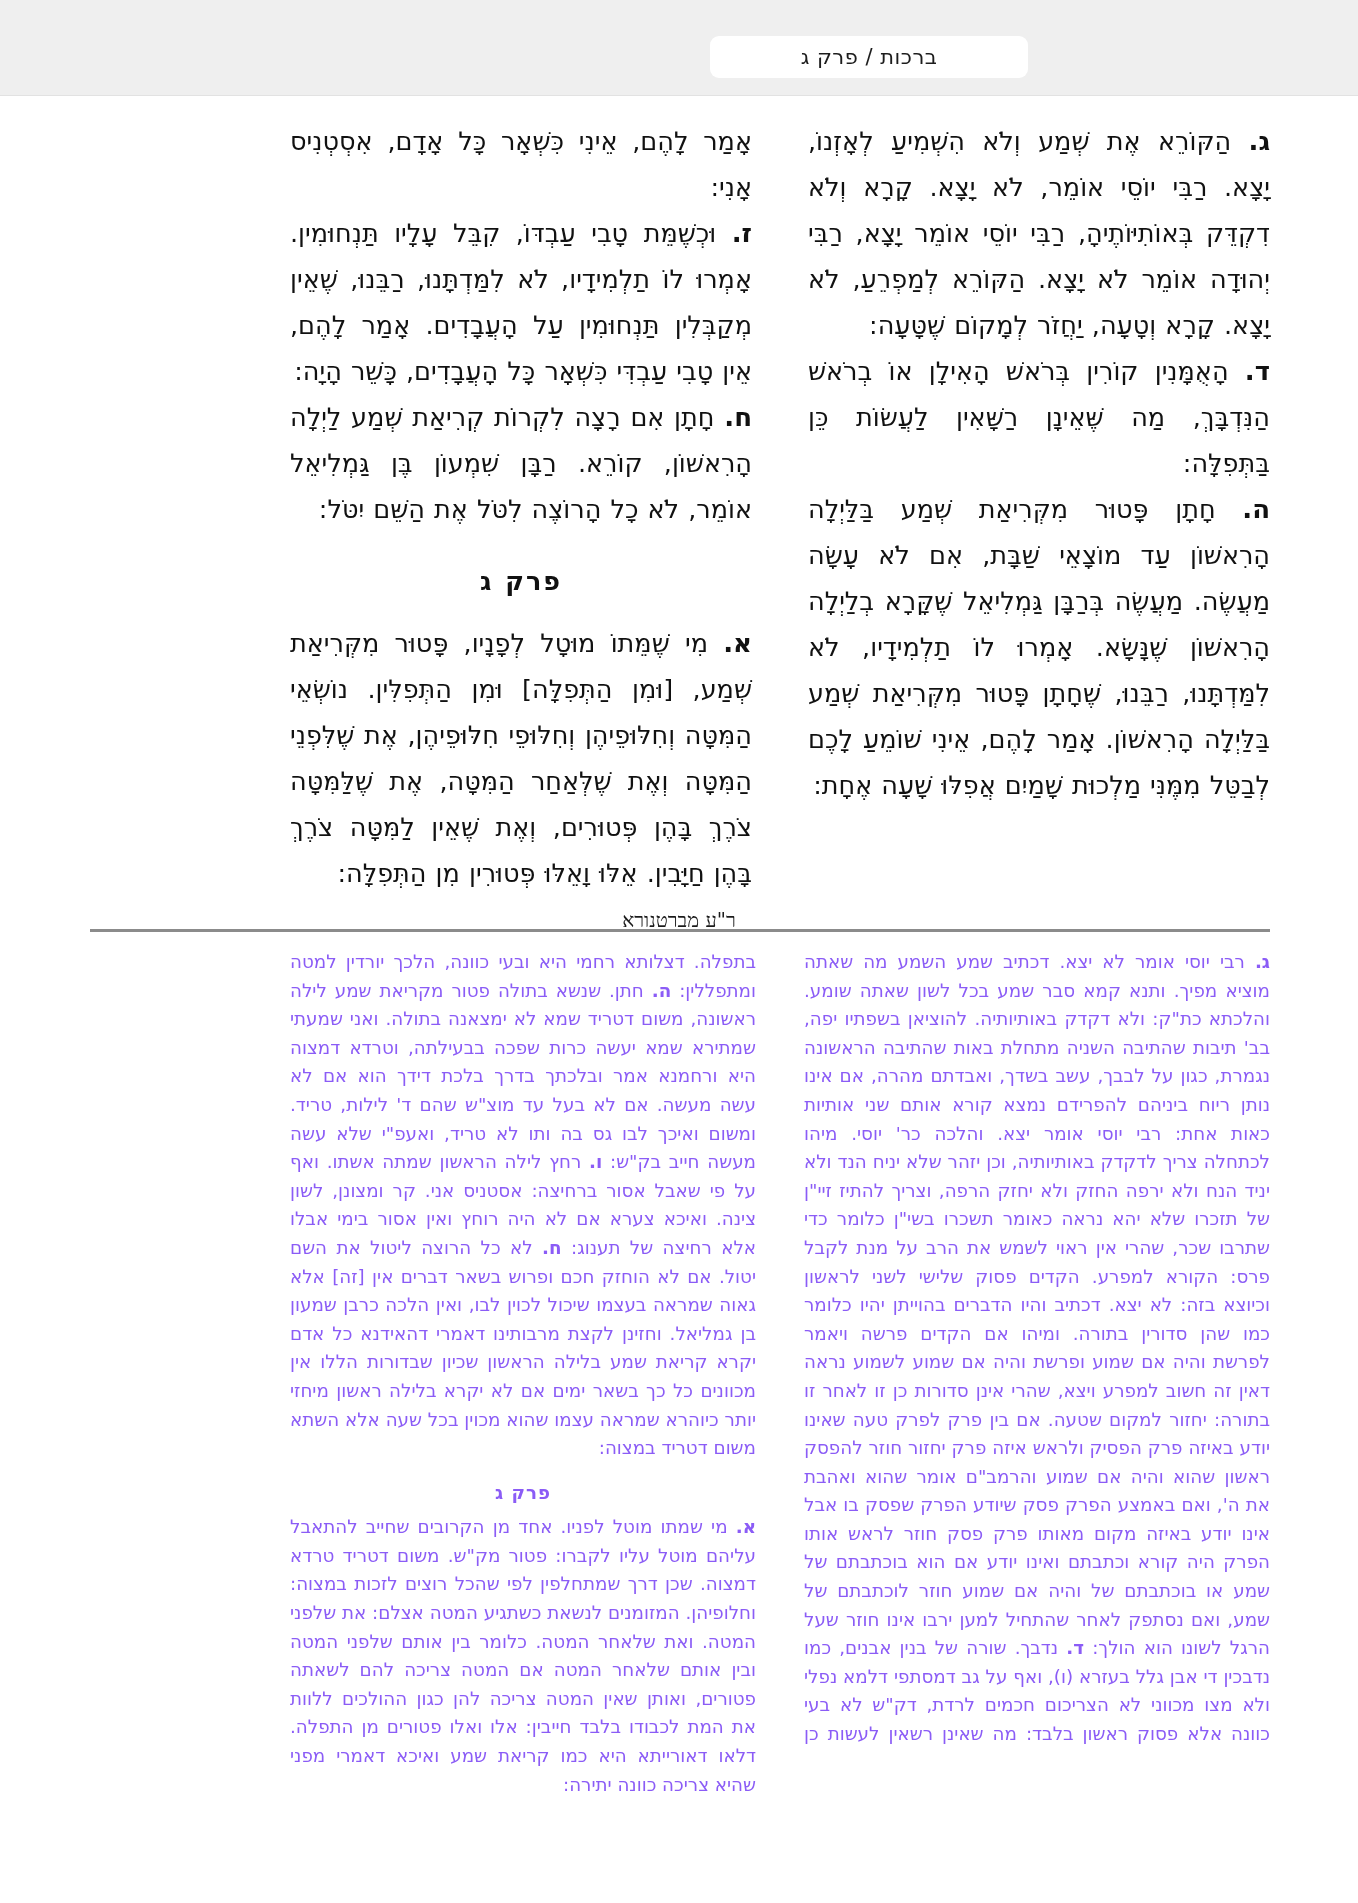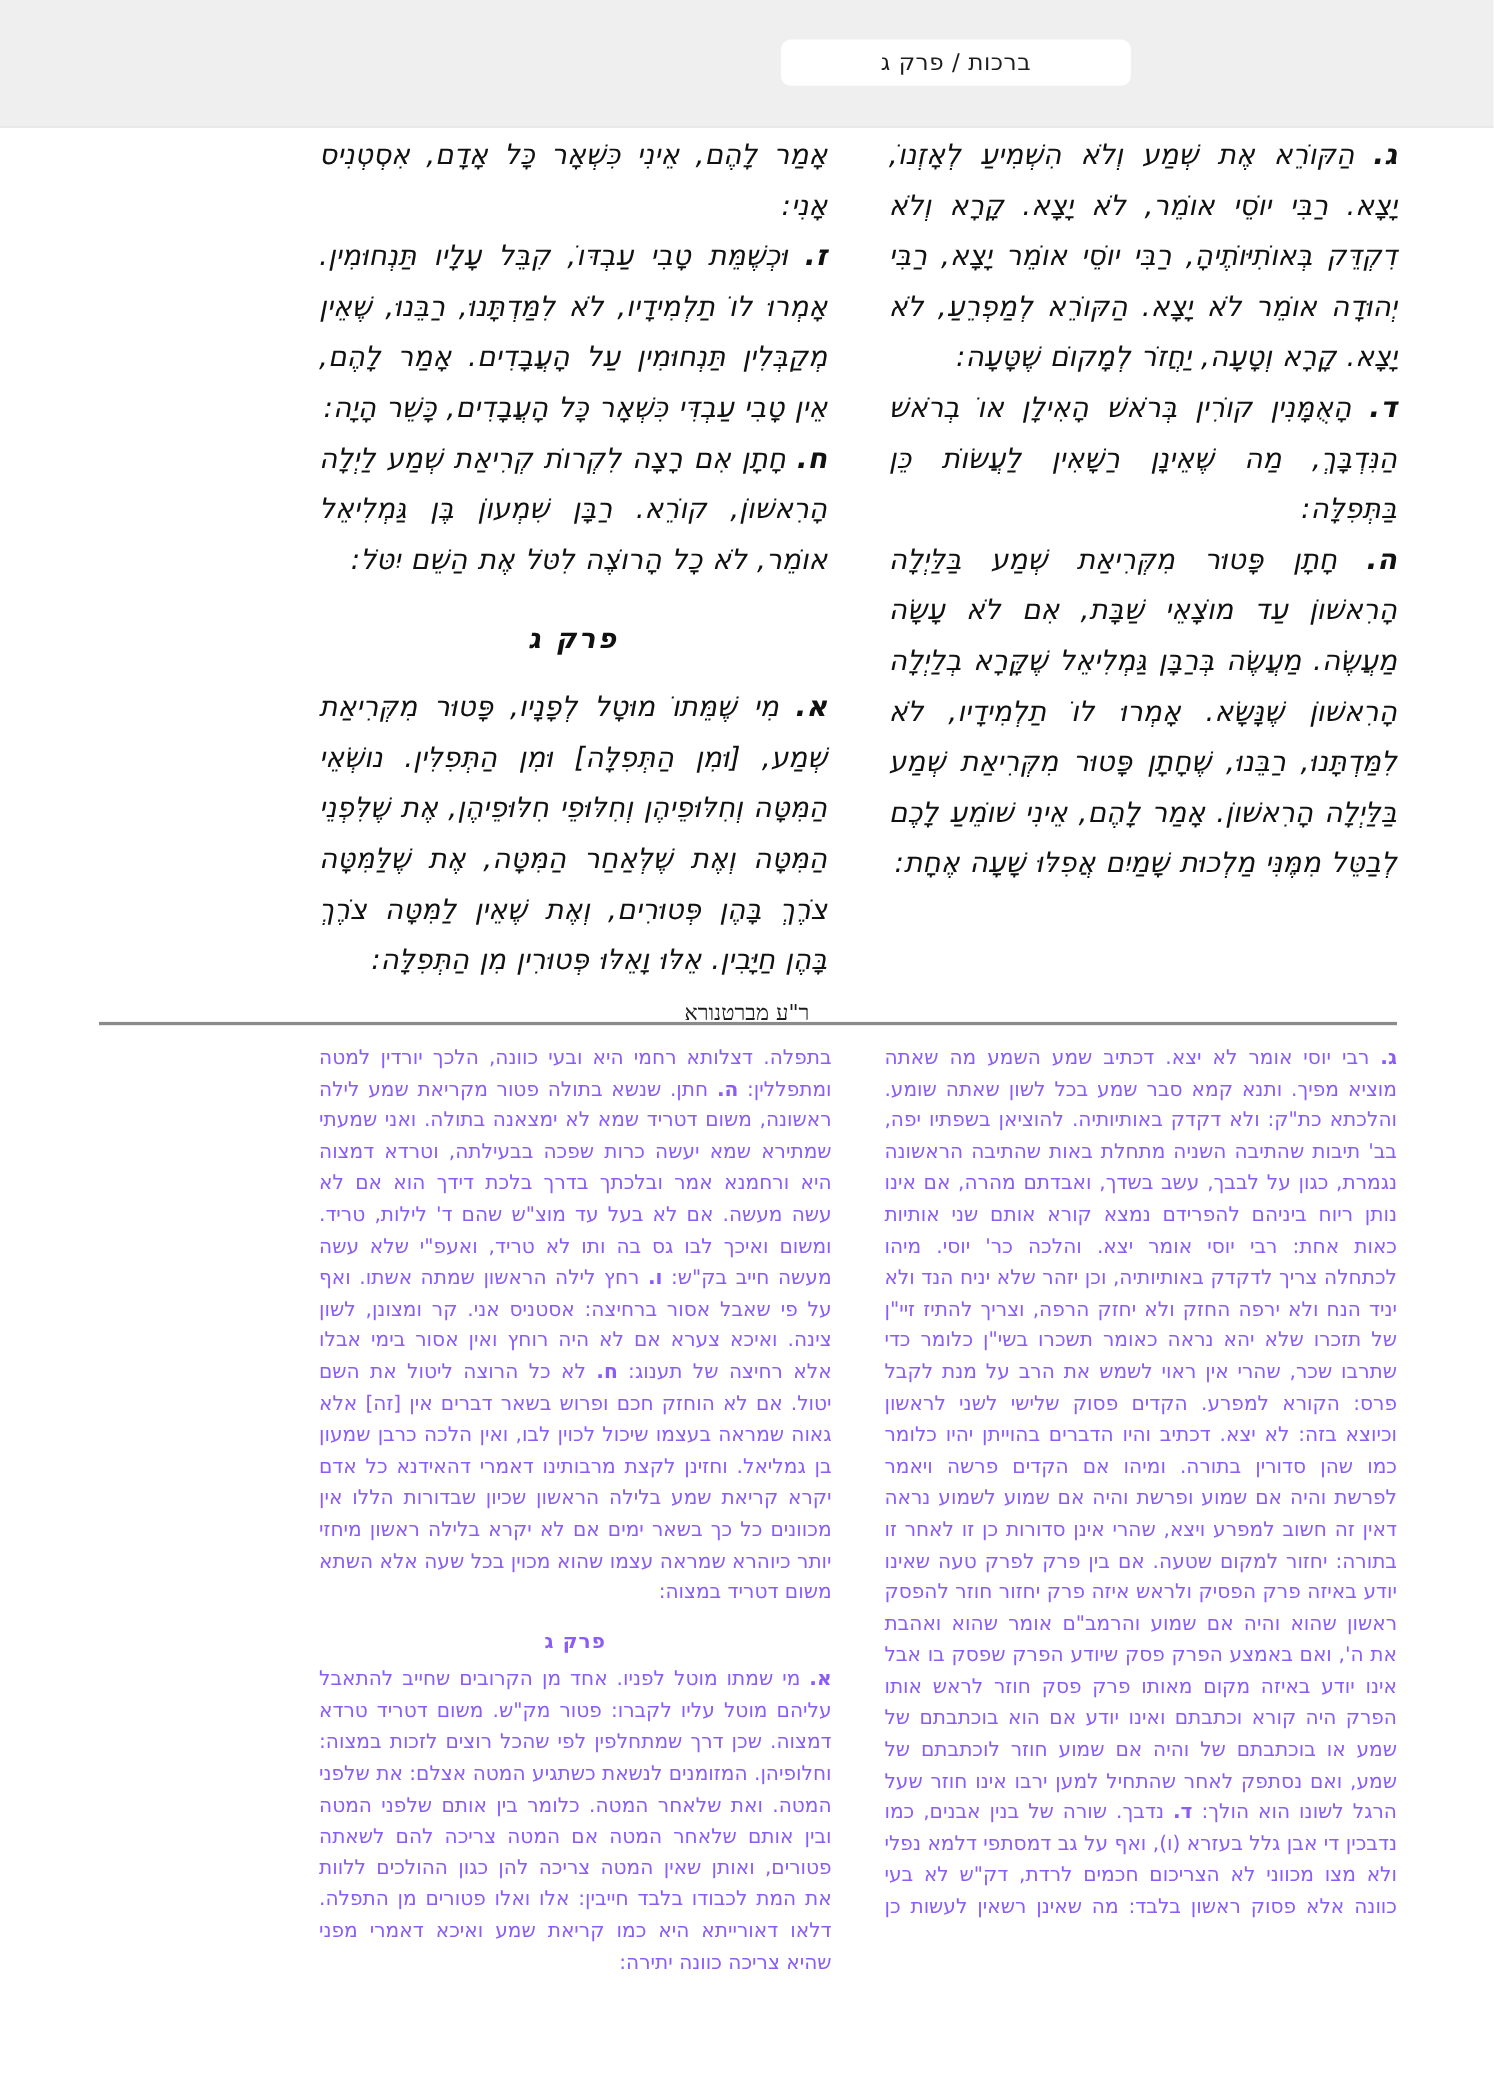--- a/index.html
+++ b/index.html
@@ -19,21 +19,21 @@
     height: 1903px;
     background: #ffffff;
     overflow: hidden;
   }
 
   
   .header-bar {
     position: absolute;
     top: 0; left: 0;
     width: 1358px;
-    height: 116px;
+    height: 96px;
     background: #efefef;
     border-bottom: 1px solid #e2e2e2;
   }
   .header-pill {
     position: absolute;
     top: 36px;
     right: 330px;
     width: 318px;
     height: 42px;
     background: #ffffff;
@@ -71,21 +71,20 @@
   }
   .mishnah-col p {
     margin: 0 0 0 0;
     font-family: "DejaVu Sans", "Liberation Sans", sans-serif;
     font-size: 25.5px;
     line-height: 46px;
     color: #111111;
     text-align: justify;
     text-align-last: right;
     word-spacing: 1px;
-    font-style: italic;
   }
   .mnum {
     font-weight: bold;
     font-size: 26px;
   }
   .chapter-head {
     text-align: center !important;
     text-align-last: center !important;
     font-weight: bold;
     font-size: 28px;

